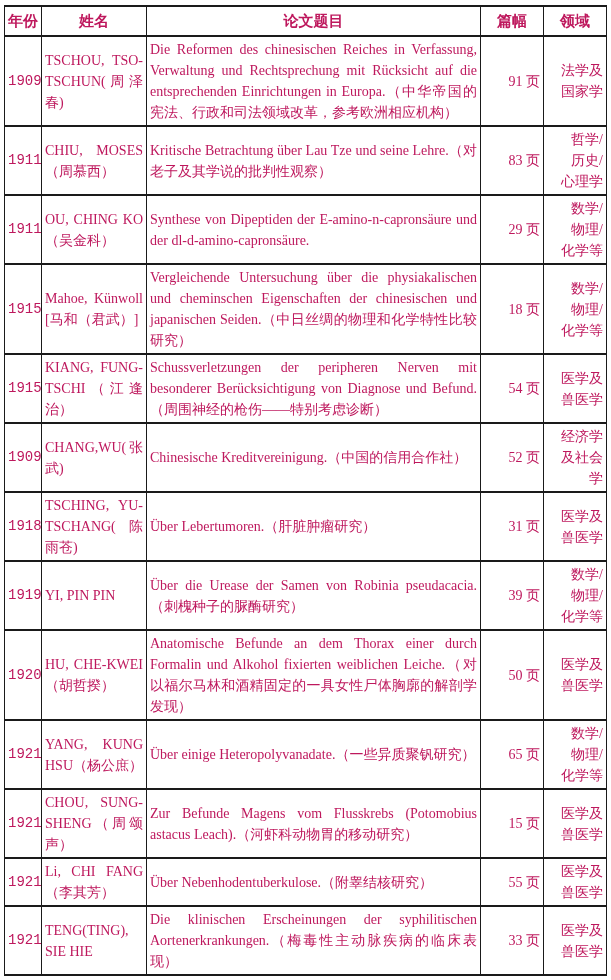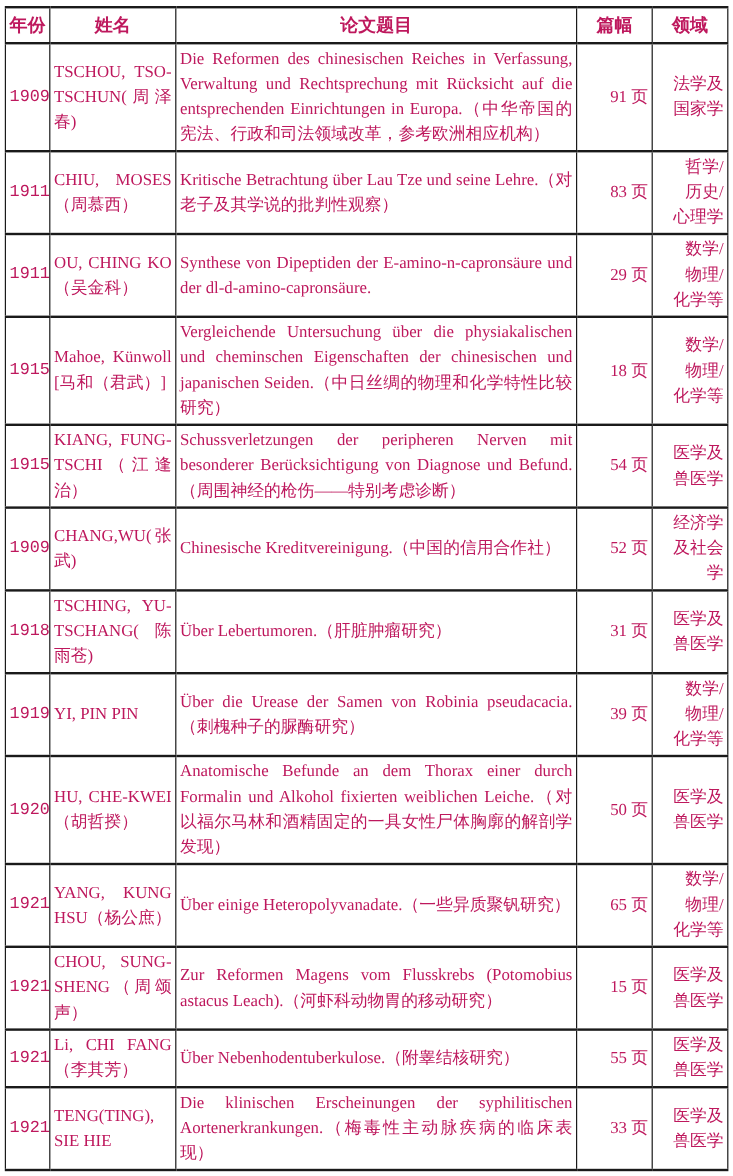--- a/index.html
+++ b/index.html
@@ -173,21 +173,21 @@
         <td class="cell-name">YANG, KUNG HSU（杨公庶）</td>
         <td class="cell-title">Über einige Heteropolyvanadate.（一些异质聚钒研究）</td>
         <td class="cell-pages">65 页</td>
         <td class="cell-field">数学/
 物理/
 化学等</td>
       </tr>
       <tr>
         <td class="cell-year">1921</td>
         <td class="cell-name">CHOU, SUNG-SHENG（周颂声）</td>
-        <td class="cell-title">Zur Reformen Magens vom Flusskrebs (Potomobius astacus Leach).（河虾科动物胃的移动研究）</td>
+        <td class="cell-title">Zur Befunde Magens vom Flusskrebs (Potomobius astacus Leach).（河虾科动物胃的移动研究）</td>
         <td class="cell-pages">15 页</td>
         <td class="cell-field">医学及
 兽医学</td>
       </tr>
       <tr>
         <td class="cell-year">1921</td>
         <td class="cell-name">Li, CHI FANG（李其芳）</td>
         <td class="cell-title">Über Nebenhodentuberkulose.（附睾结核研究）</td>
         <td class="cell-pages">55 页</td>
         <td class="cell-field">医学及

